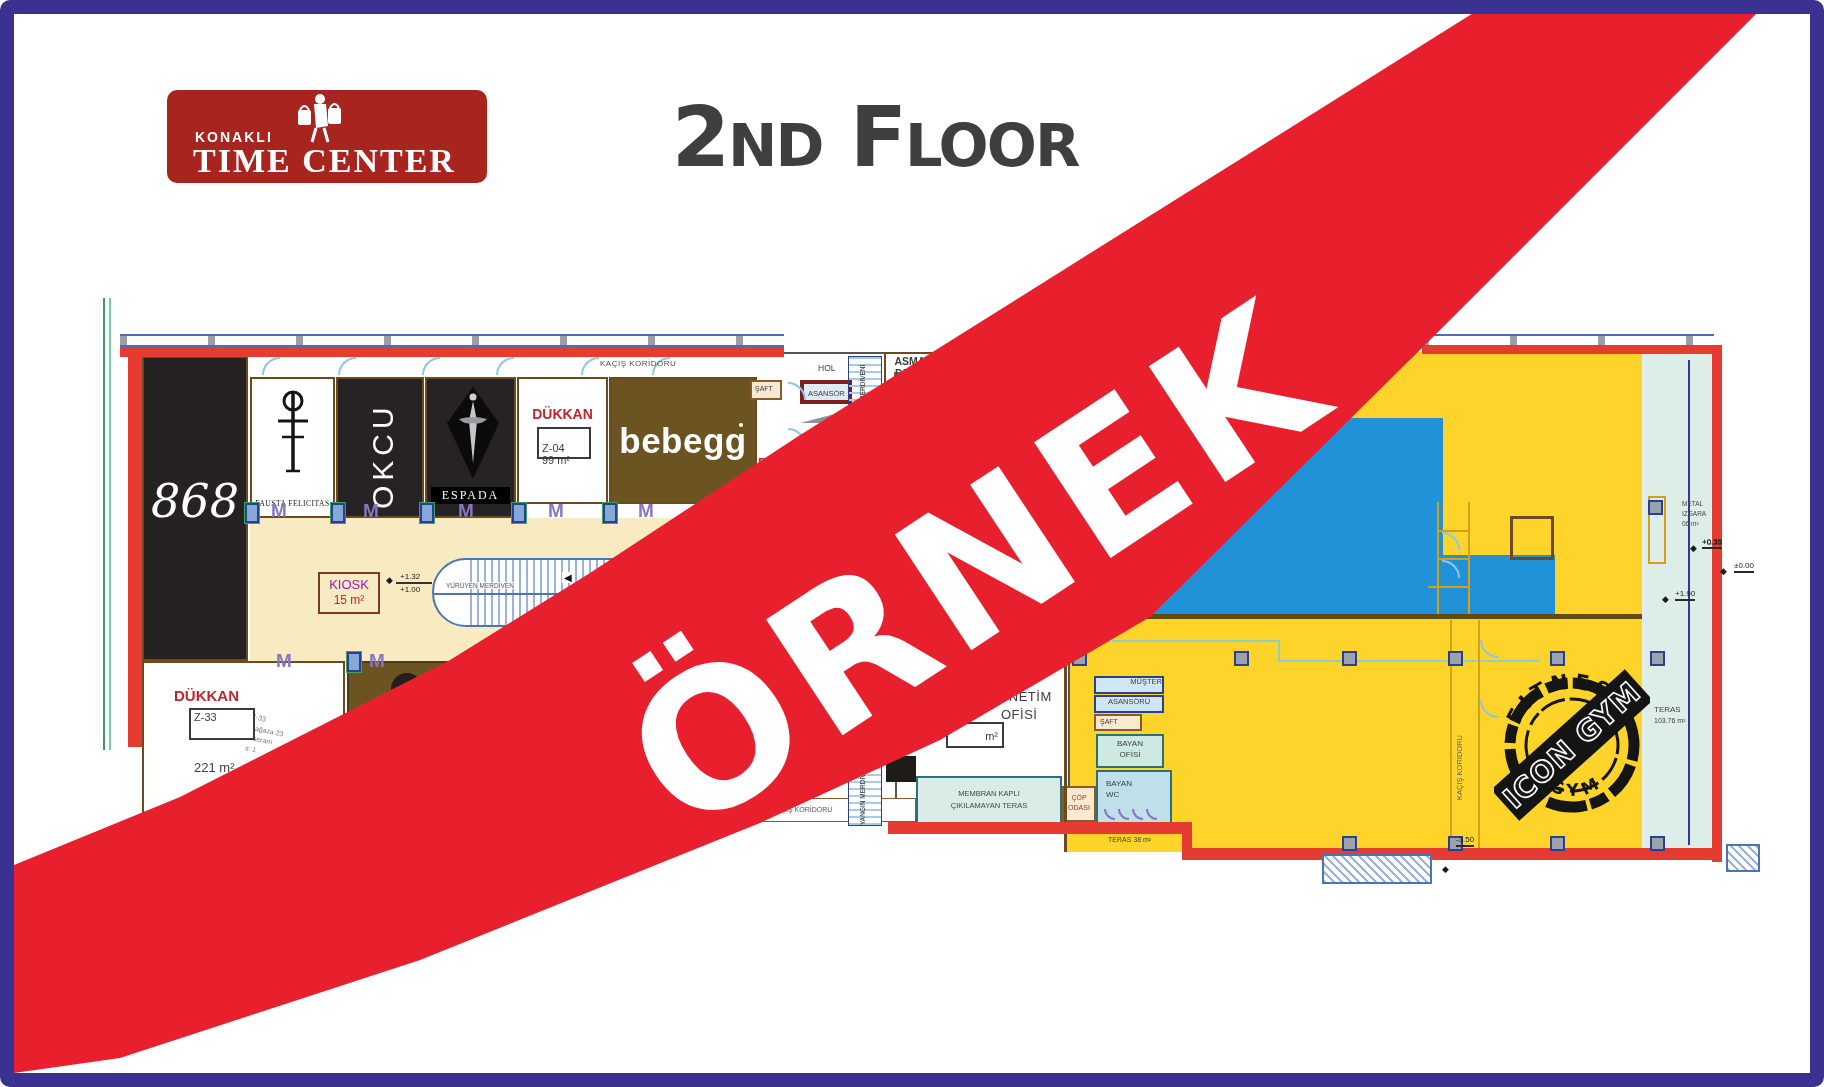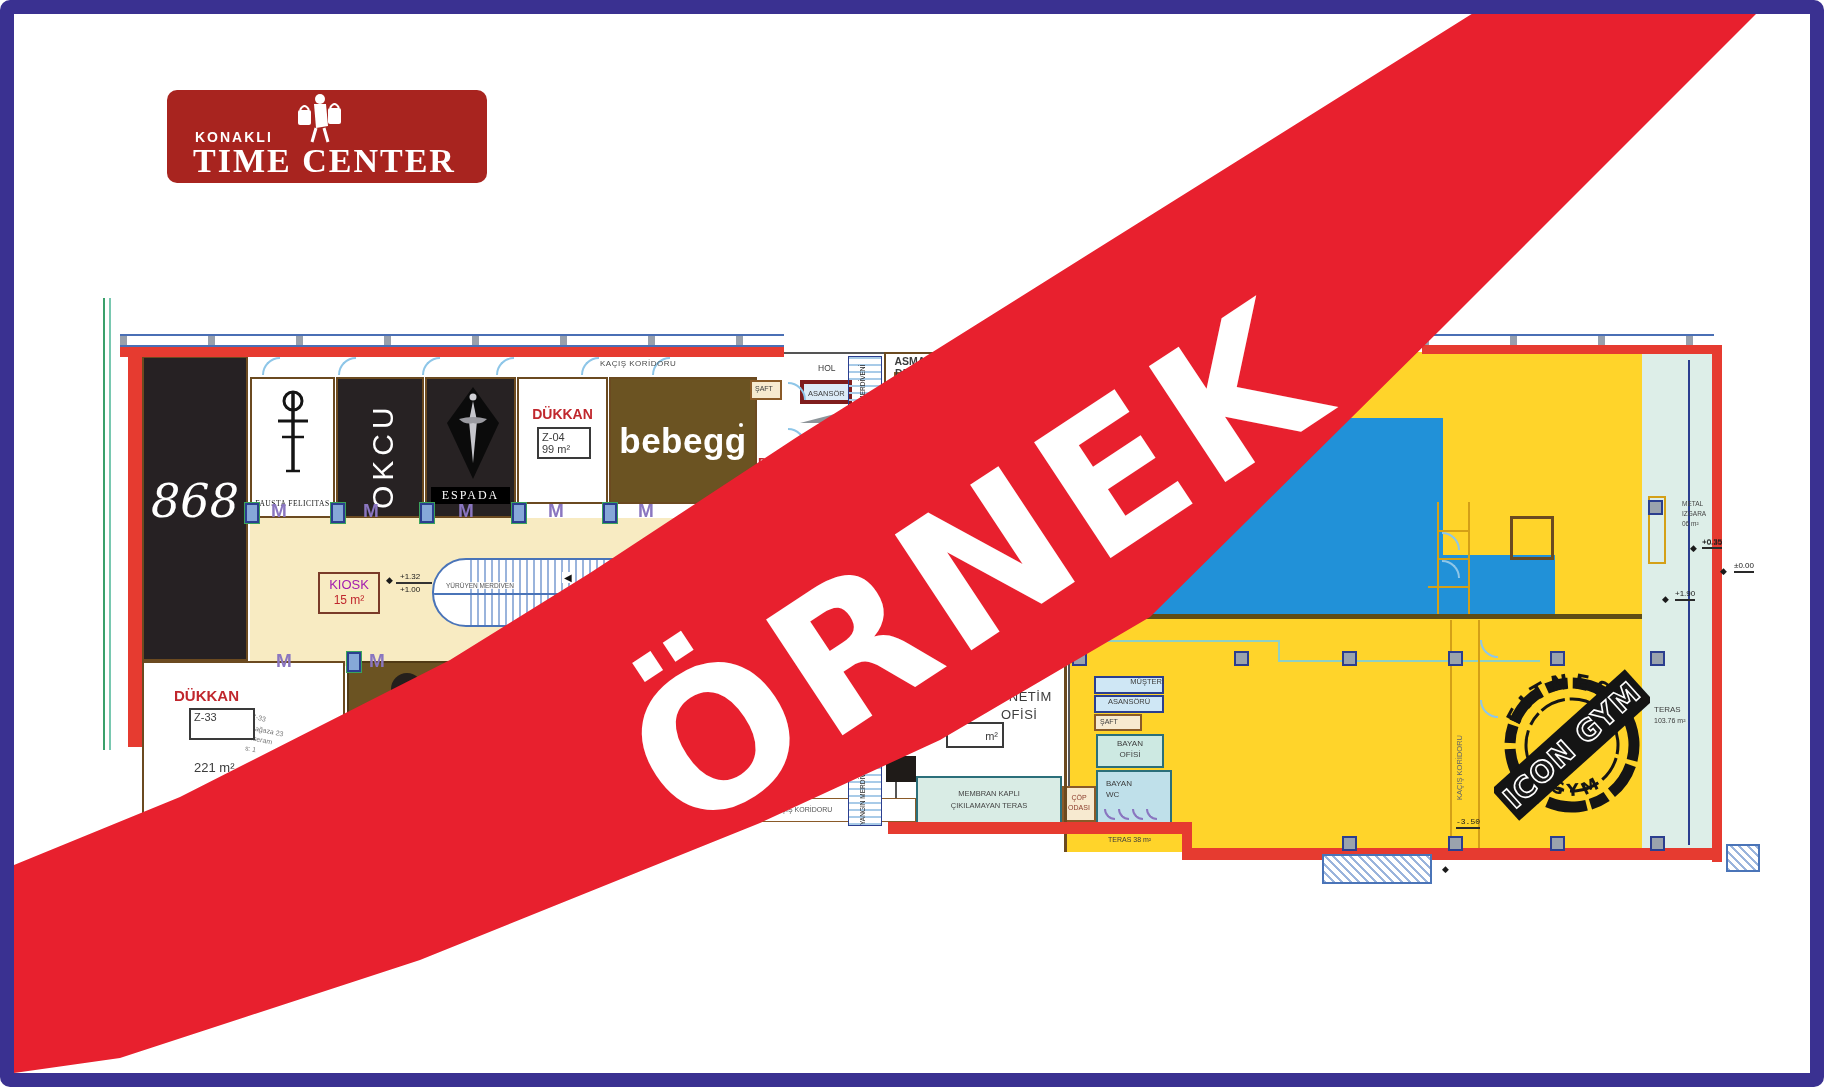--- a/index.html
+++ b/index.html
@@ -47,20 +47,21 @@
       <rect x="8" y="18" width="13" height="15" rx="2" fill="#fff"></rect>
       <path d="M10 18 Q14.5 10 19 18" stroke="#fff" stroke-width="2" fill="none"></path>
       <rect x="38" y="16" width="13" height="16" rx="2" fill="#fff"></rect>
       <path d="M40 16 Q44.5 8 49 16" stroke="#fff" stroke-width="2" fill="none"></path>
       <path d="M26 36 L22 50 M34 36 L38 50" stroke="#fff" stroke-width="3"></path>
     </svg>
     <div class="lbl" style="left:28px;top:40px;color:#fff;font-size:14px;font-weight:bold;letter-spacing:2px;">KONAKLI</div>
     <div class="lbl" style="left:26px;top:52px;color:#fff;font-size:34px;font-weight:bold;letter-spacing:2px;font-family:'Liberation Serif',serif;">TIME CENTER</div>
   </div>
 
+  <div class="title">2nd Floor</div>
 
   <div>
 
     <div class="abs" style="left:103px;top:298px;width:2px;height:452px;background:#3aa06b;"></div>
     <div class="abs" style="left:109px;top:298px;width:2px;height:452px;background:#79c8b0;"></div>
 
     <div class="winstrip" style="left:120px;top:334px;width:664px;"></div>
     <div class="winstrip" style="left:1422px;top:334px;width:292px;"></div>
 
     <div class="redline" style="left:120px;top:347px;width:664px;height:10px;"></div>
@@ -97,21 +98,21 @@
         <polygon points="28,16 32,36 28,78 24,36" fill="#c6c6cc"></polygon>
         <path d="M14 34 Q28 30 42 34 Q36 40 28 38 Q20 40 14 34 Z" fill="#9a9aa0"></path>
       </svg>
       <div class="abs" style="left:4px;right:4px;bottom:12px;background:#000;padding:2px 0;">
         <div class="lbl" style="position:static;display:block;text-align:center;color:#fff;font-size:12px;letter-spacing:2px;font-family:'Liberation Serif',serif;">ESPADA</div>
       </div>
     </div>
 
     <div class="shop" style="left:517px;top:377px;width:91px;height:127px;background:#ffffff;">
       <div class="lbl" style="left:0;right:0;top:28px;text-align:center;color:#c0272d;font-size:14px;font-weight:bold;">DÜKKAN</div>
-      <div class="tinybox" style="left:18px;top:48px;width:54px;height:32px;padding:2px 3px;">
+      <div class="tinybox" style="left:18px;top:48px;width:54px;height:32px;padding:13px 3px;">
         <div class="lbl" style="position:static;display:block;font-size:11px;">Z-04</div>
         <div class="lbl" style="position:static;display:block;font-size:11px;">99 m²</div>
       </div>
     </div>
 
     <div class="shop" style="left:609px;top:377px;width:148px;height:127px;background:#6b5322;">
       <div class="lbl" style="left:0;right:0;top:42px;text-align:center;color:#fff;font-size:35px;font-weight:bold;letter-spacing:0.5px;">bebegg</div>
       <div class="abs" style="right:12px;top:44px;width:4px;height:4px;border-radius:50%;background:#fff;"></div>
     </div>
 
@@ -312,21 +313,21 @@
     <div class="elev uline" style="left:1702px;top:537px;">+0.35</div>
     <span class="dia" style="left:1720px;top:566px;">◆</span>
     <div class="elev uline" style="left:1734px;top:561px;">±0.00</div>
     <span class="dia" style="left:1662px;top:594px;">◆</span>
     <div class="elev uline" style="left:1675px;top:589px;">+1.90</div>
 
     <div class="lbl" style="left:1108px;top:836px;font-size:7px;z-index:6;">TERAS 38 m²</div>
     <div class="abs hatchD" style="left:1322px;top:854px;width:106px;height:26px;border:2px solid #4a74b8;z-index:5;background-color:#fff;"></div>
     <div class="abs hatchD" style="left:1726px;top:844px;width:30px;height:24px;border:2px solid #4a74b8;z-index:5;background-color:#fff;"></div>
     <span class="dia" style="left:1442px;top:864px;">◆</span>
-    <div class="elev uline" style="left:1456px;top:817px;font-family:Liberation Mono, monospace;">-3.50</div>
+    <div class="elev uline" style="left:1456px;top:835px;">-3.50</div>
 
   </div>
 
   <div class="banner"></div>
   <div class="banner-text">ÖRNEK</div>
 
   <div class="frame"></div>
 </div>
 
 </body></html>

